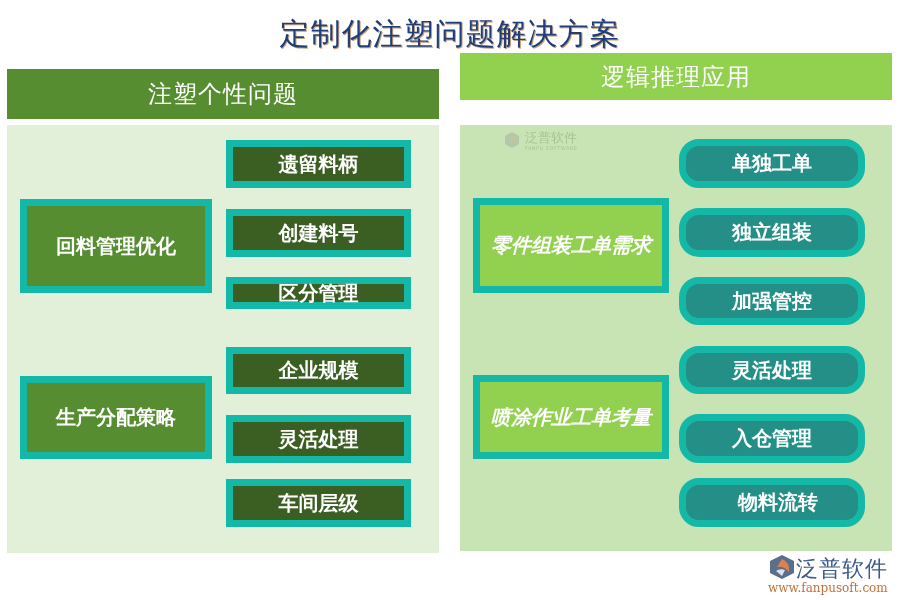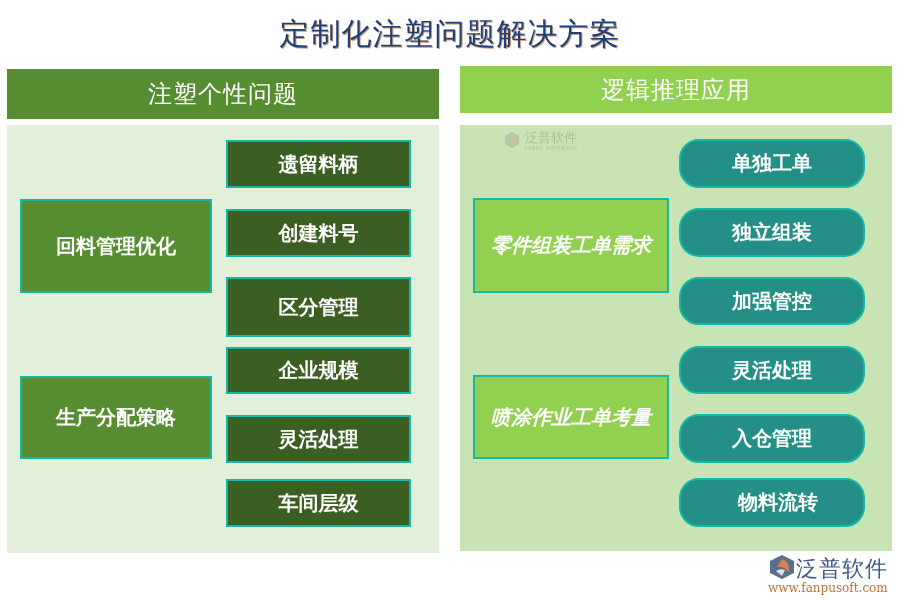--- a/index.html
+++ b/index.html
@@ -10,27 +10,27 @@
       left: 0; top: 14px; width: 900px; text-align: center;
       font-size: 30px; color: #1f3f7a; letter-spacing: 1px;
       font-family: "DejaVu Serif", "Liberation Serif", serif;
       text-shadow: 1px 1px 0 #c8a07a;
     }
     .header {
       display: flex; align-items: center; justify-content: center;
       color: #ffffff; font-size: 24px; letter-spacing: 1px;
     }
     .header.left { left: 7px; top: 69px; width: 432px; height: 50px; background: #578d31; }
-    .header.right { left: 460px; top: 66px; width: 432px; height: 47px; background: #92d050; }
+    .header.right { left: 460px; top: 53px; width: 432px; height: 47px; background: #92d050; }
     .panel.left { left: 7px; top: 125px; width: 432px; height: 428px; background: #e3f0d9; }
     .panel.right { left: 460px; top: 125px; width: 432px; height: 426px; background: #c9e4b4; }
     .box {
       display: flex; align-items: center; justify-content: center;
       color: #ffffff; font-size: 20px; font-weight: bold;
-      border: 2px solid #14b8a6; text-align: center;
+      border: 7px solid #14b8a6; text-align: center;
     }
     .cat-l { background: #578d31; font-weight: bold; }
     .item-l { background: #3b5e22; }
     .cat-r { background: #92d050; font-style: italic; }
     .item-r { background: #248f86; border-radius: 20px; }
     .watermark { left: 503px; top: 129px; width: 80px; height: 24px; opacity: 0.45; }
     .watermark .wm-name { position: absolute; left: 22px; top: 0; font-size: 13px; color: #7a9a6a; font-family: "DejaVu Sans", sans-serif; }
     .watermark .wm-sub { position: absolute; left: 22px; top: 16px; font-size: 5px; color: #7a9a6a; font-family: "DejaVu Sans", sans-serif; letter-spacing: 0.5px; }
     .logo { left: 766px; top: 554px; width: 130px; height: 42px; }
     .logo .logo-name { position: absolute; left: 30px; top: 0; font-size: 22px; color: #3d5a8a; font-family: "DejaVu Sans", sans-serif; letter-spacing: 1px; }
@@ -40,21 +40,21 @@
 <body>
 
 <div class="abs title">定制化注塑问题解决方案</div>
 
 <div class="abs header left">注塑个性问题</div>
 <div class="abs panel left"></div>
 
 <div class="abs box cat-l" style="left:20px;top:199px;width:192px;height:94px;">回料管理优化</div>
 <div class="abs box item-l" style="left:226px;top:140px;width:185px;height:48px;">遗留料柄</div>
 <div class="abs box item-l" style="left:226px;top:209px;width:185px;height:48px;font-family:Liberation Mono, monospace;">创建料号</div>
-<div class="abs box item-l" style="left:226px;top:277px;width:185px;height:60px;">区分管理</div>
+<div class="abs box item-l" style="left:226px;top:277px;width:185px;height:32px;">区分管理</div>
 
 <div class="abs box cat-l" style="left:20px;top:376px;width:192px;height:83px;">生产分配策略</div>
 <div class="abs box item-l" style="left:226px;top:347px;width:185px;height:47px;">企业规模</div>
 <div class="abs box item-l" style="left:226px;top:415px;width:185px;height:48px;">灵活处理</div>
 <div class="abs box item-l" style="left:226px;top:479px;width:185px;height:48px;">车间层级</div>
 
 <div class="abs header right">逻辑推理应用</div>
 <div class="abs panel right"></div>
 
 <div class="abs watermark">

